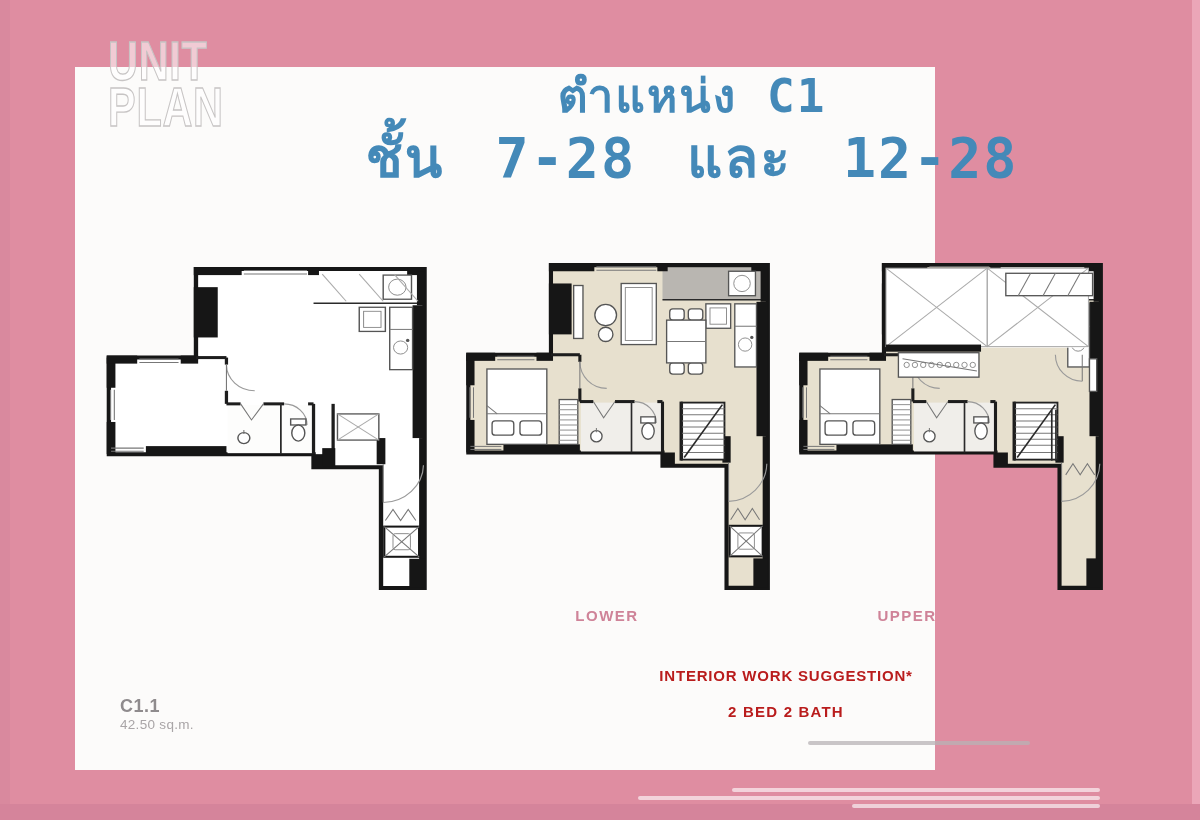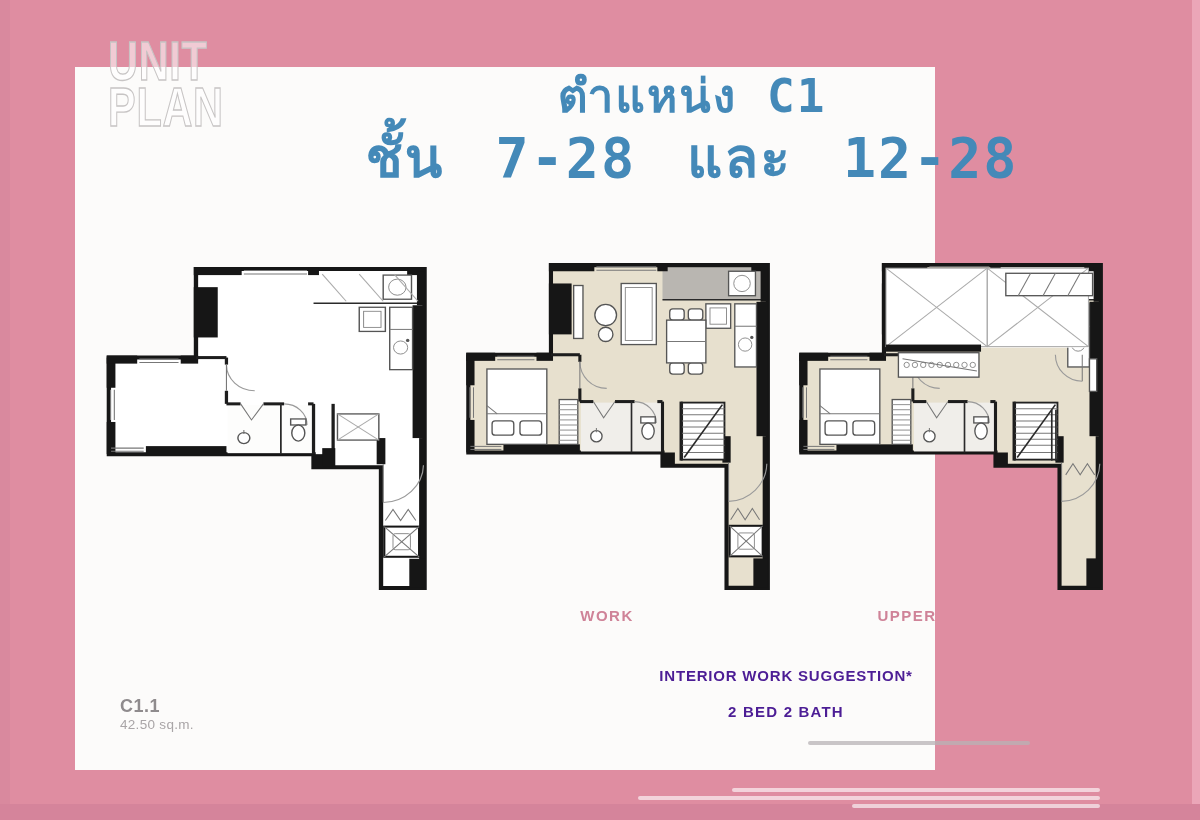--- a/index.html
+++ b/index.html
@@ -33,21 +33,21 @@
   #plan-upper{left:716px;top:190px;width:315px;height:336px;--floor:#e7e0ce;--balcony:#ffffff;--bath:#f0eeea;}
 
   .plan-label{position:absolute;width:120px;text-align:center;top:540px;
     font-size:15px;font-weight:700;letter-spacing:1.5px;color:#cf8398;}
   #label-lower{left:472px;}
   #label-upper{left:772px;}
 
   #unit-code{position:absolute;left:45px;top:629px;font-size:18px;font-weight:700;color:#8f8b8d;letter-spacing:.5px;}
   #unit-area{position:absolute;left:45px;top:650px;font-size:13.5px;color:#a9a5a7;letter-spacing:.3px;}
 
-  #suggestion{position:absolute;left:511px;top:600px;width:400px;text-align:center;color:#4c1d95;font-weight:700;}
+  #suggestion{position:absolute;left:511px;top:600px;width:400px;text-align:center;color:#b91c1c;font-weight:700;}
   #suggestion-line1{font-size:15px;letter-spacing:.8px;}
   #suggestion-line2{font-size:15px;letter-spacing:1.2px;margin-top:19px;}
 
   
   .microbar{position:absolute;background:#b9b3b6;height:3.5px;border-radius:2px;filter:blur(.4px);opacity:.75;}
   #fineprint{left:733px;top:674px;width:222px;}
   .bandline{position:absolute;background:rgba(255,255,255,.62);height:3.5px;border-radius:2px;filter:blur(.35px);}
   #band1{top:788px;right:100px;width:368px;}
   #band2{top:796px;right:100px;width:462px;}
   #band3{top:804px;right:100px;width:248px;}
@@ -292,21 +292,21 @@
     <div class="plan" id="plan-upper">
       <svg viewBox="0 0 305 330" preserveAspectRatio="none">
         <use href="#shell"></use>
           <use href="#stairs"></use>
           <use href="#bed"></use>
           <use href="#wardrobe"></use>
         <use href="#furn-upper"></use>
       </svg>
     </div>
 
-    <div class="plan-label" id="label-lower">WORK</div>
+    <div class="plan-label" id="label-lower">LOWER</div>
     <div class="plan-label" id="label-upper">UPPER</div>
 
     <div id="unit-code">C1.1</div>
     <div id="unit-area">42.50 sq.m.</div>
 
     <div id="suggestion">
       <div id="suggestion-line1">INTERIOR WORK SUGGESTION*</div>
       <div id="suggestion-line2">2 BED 2 BATH</div>
     </div>
 

